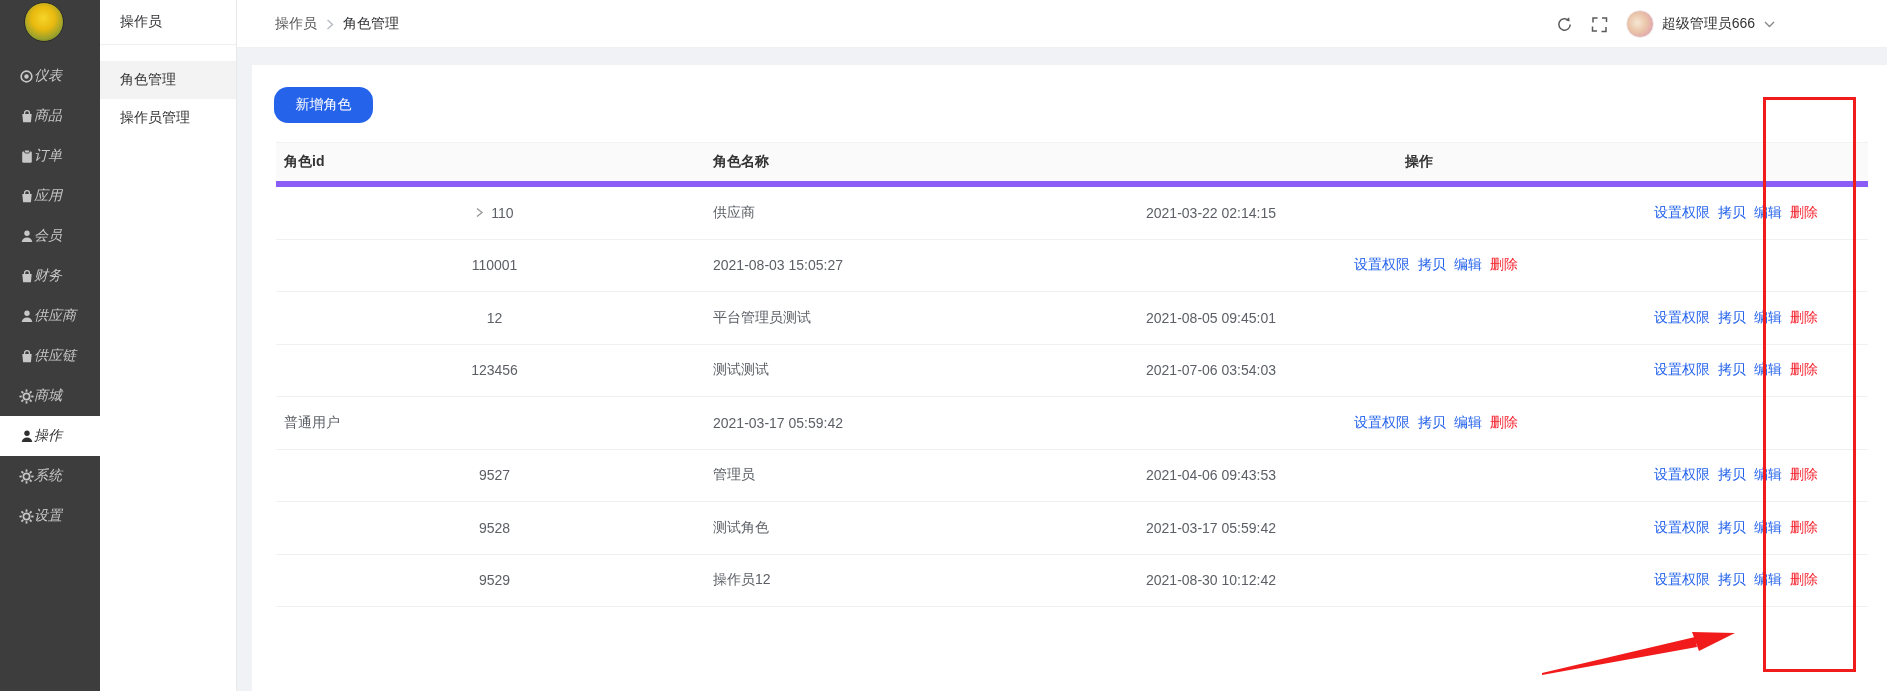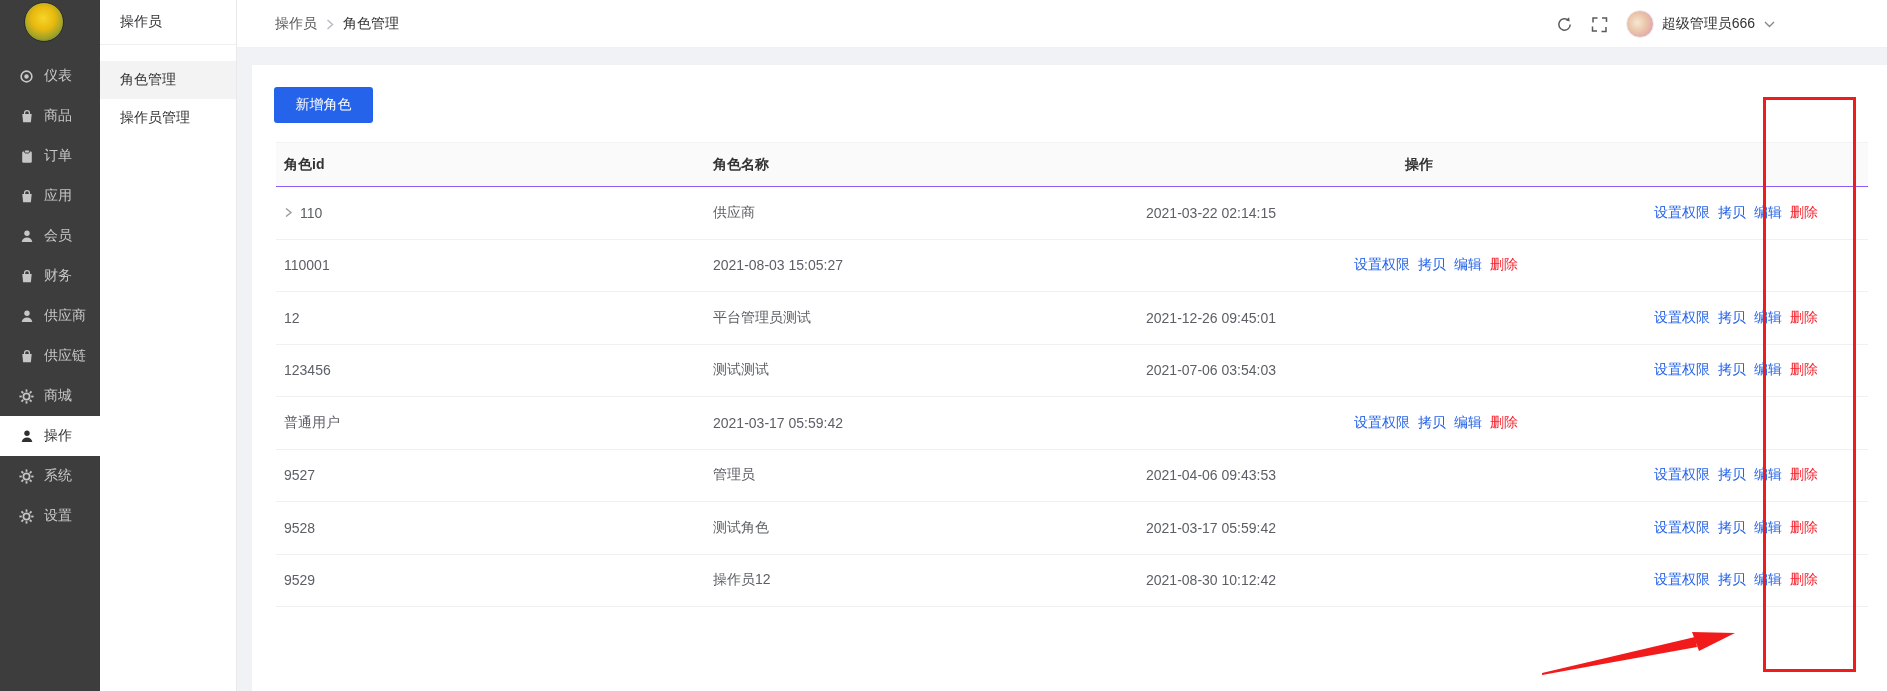--- a/index.html
+++ b/index.html
@@ -6,22 +6,22 @@
   html,body { width:1887px; height:691px; overflow:hidden; }
   body { font-family:"Liberation Sans", sans-serif; background:#f0f2f5; position:relative; font-size:14px; color:#333; }
 
   
   .sidebar { position:absolute; left:0; top:0; bottom:0; width:100px; background:#3d3d3d; z-index:5; }
   .logo-wrap { padding:2px 0 0 24px; height:48px; }
   .logo { width:40px; height:40px; border-radius:50%;
           background:radial-gradient(circle at 48% 40%, #f6d52a 0%, #e9b90f 38%, #9aa12c 68%, #49551f 100%);
           border:1px solid #2c2c2c; }
   .nav { margin-top:8px; }
-  .nav-item { height:40px; display:flex; align-items:center; padding-left:19px; gap:10px;
-              color:#c7c7c7; font-size:14px; cursor:pointer; }
+  .nav-item { height:40px; display:flex; align-items:center; padding-left:19px; 
+              color:#c7c7c7; font-size:14px; cursor:pointer;font-style:italic; }
   .nav-item .nicon { width:15px; height:15px; display:inline-flex; align-items:center; justify-content:center; }
   .nav-item svg { display:block; }
   .nav-item.active { background:#ffffff; color:#303030; }
 
   
   .submenu { position:absolute; left:100px; top:0; bottom:0; width:137px; background:#fff;
              border-right:1px solid #e9e9e9; z-index:4; }
   .submenu-title { height:45px; display:flex; align-items:center; padding-left:20px;
                    font-size:14px; color:#303133; border-bottom:1px solid #efefef; }
   .submenu-list { margin-top:16px; }
@@ -41,31 +41,31 @@
   .user-chip { display:flex; align-items:center; gap:8px; cursor:pointer; }
   .user-avatar { width:28px; height:28px; border-radius:50%;
                  background:radial-gradient(circle at 40% 45%, #f6e7d3 0%, #e9c3a8 45%, #e3a7ad 75%, #d4898f 100%);
                  border:1px solid #eee; }
   .user-name { font-size:14px; color:#333; }
   .chev-down { color:#888; display:inline-flex; margin-left:1px; }
 
   
   .main-bg { position:absolute; left:237px; right:0; top:48px; bottom:0; background:#f0f2f5; }
   .card { position:absolute; left:15px; right:0; top:17px; bottom:0; background:#fff; }
-  .add-btn { position:absolute; left:22px; top:22px; width:99px; height:36px; border:none; border-radius:3px;
+  .add-btn { position:absolute; left:22px; top:22px; width:99px; height:36px; border:none; border-radius:14px;
              color:#fff; font-size:14px; font-family:inherit; cursor:pointer; }
 
   .table { position:absolute; left:24px; right:19px; top:77px; }
   .thead, .trow { display:grid; grid-template-columns:429px 433px 1fr 300px; align-items:center; }
-  .thead { height:45px; background:#fafafa; border-top:1px solid #f2f2f2; border-bottom:1px solid #8b5cf6;
+  .thead { height:45px; background:#fafafa; border-top:1px solid #f2f2f2; border-bottom:6px solid #8b5cf6;
            font-weight:bold; font-size:14px; color:#333; }
   .th { padding-left:8px; }
   .th-actions { text-align:right; padding-right:135px; }
   .trow { height:52.5px; border-bottom:1px solid #f0f0f0; font-size:14px; color:#5c6066; }
-  .td { padding-left:8px; }
+  .td { padding-left:8px;justify-content:center; }
   .td-id { display:flex; align-items:center; }
   .expand { width:16px; display:inline-flex; align-items:center; color:#9a9a9a; cursor:pointer; }
   .td-actions { text-align:right; padding-right:50px; white-space:nowrap; }
   .alink { text-decoration:none; margin-left:8px; cursor:pointer; font-size:14px; }
 
   
   .anno-box { position:absolute; left:1763px; top:97px; width:93px; height:575px;
               border:3px solid; z-index:50; pointer-events:none; }
   .anno-svg { position:absolute; left:0; top:0; z-index:51; pointer-events:none; }
 </style>
@@ -292,21 +292,21 @@
     </div>
     <div class="td td-date">2021-08-03 15:05:27</div>
     <div class="td td-actions"><a class="alink" style="color: rgb(37, 99, 235);">设置权限</a><a class="alink" style="color: rgb(37, 99, 235);">拷贝</a><a class="alink" style="color: rgb(37, 99, 235);">编辑</a><a class="alink" style="color: rgb(245, 34, 45);">删除</a></div>
   </div>
           <div class="trow">
     <div class="td td-id">
 
       <span class="idtext">12</span>
     </div>
     <div class="td td-name">平台管理员测试</div>
-    <div class="td td-date">2021-12-26 09:45:01</div>
+    <div class="td td-date">2021-08-05 09:45:01</div>
     <div class="td td-actions"><a class="alink" style="color: rgb(37, 99, 235);">设置权限</a><a class="alink" style="color: rgb(37, 99, 235);">拷贝</a><a class="alink" style="color: rgb(37, 99, 235);">编辑</a><a class="alink" style="color: rgb(245, 34, 45);">删除</a></div>
   </div>
           <div class="trow">
     <div class="td td-id">
 
       <span class="idtext">123456</span>
     </div>
     <div class="td td-name">测试测试</div>
     <div class="td td-date">2021-07-06 03:54:03</div>
     <div class="td td-actions"><a class="alink" style="color: rgb(37, 99, 235);">设置权限</a><a class="alink" style="color: rgb(37, 99, 235);">拷贝</a><a class="alink" style="color: rgb(37, 99, 235);">编辑</a><a class="alink" style="color: rgb(245, 34, 45);">删除</a></div>

